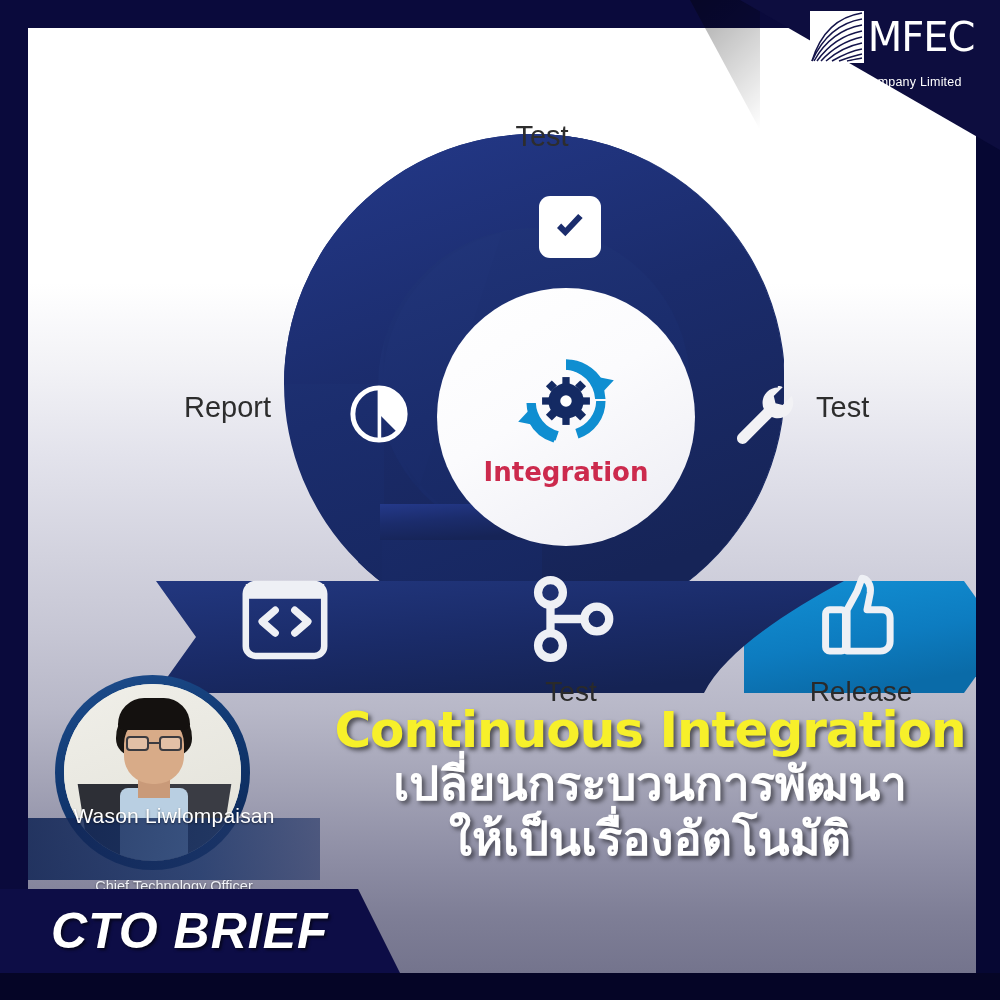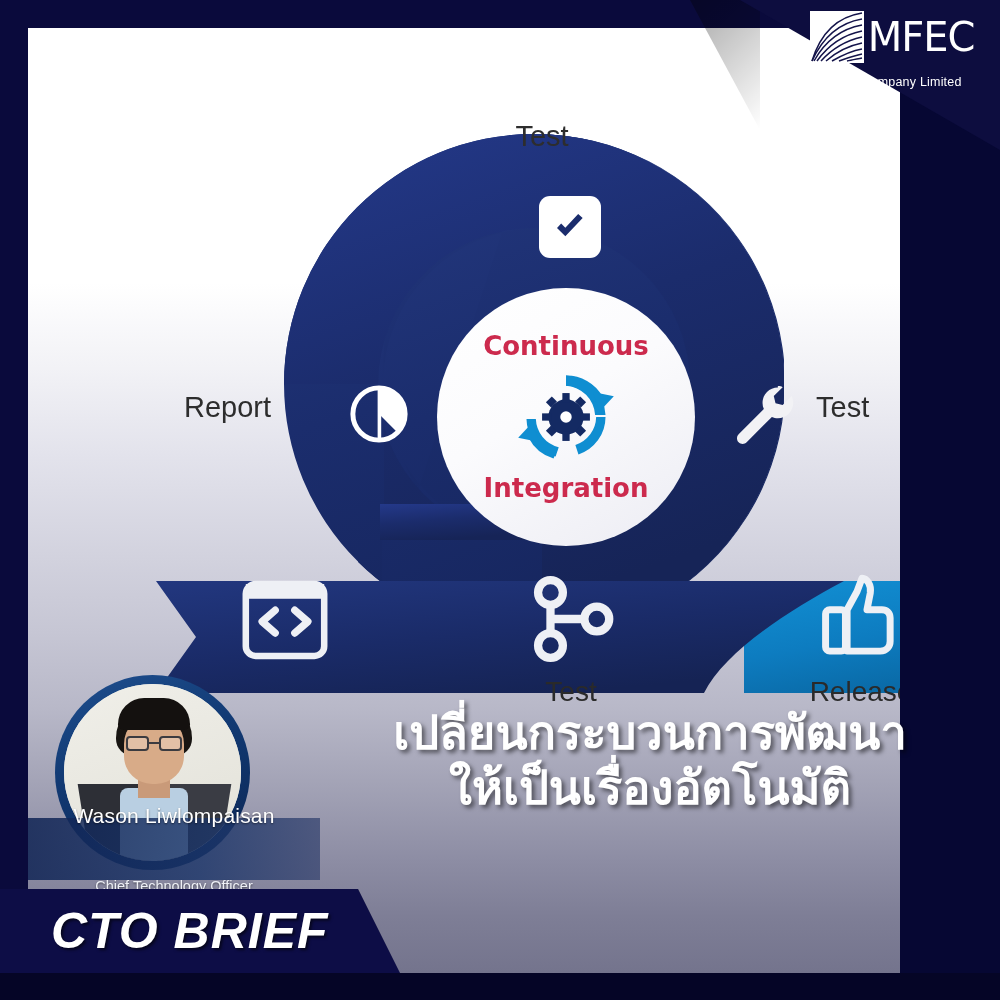--- a/index.html
+++ b/index.html
@@ -8,21 +8,21 @@
     font-family:"Liberation Sans","DejaVu Sans",sans-serif;
     background:#0a0a33;
   }
   #poster{
     position:relative;width:1000px;height:1000px;overflow:hidden;
     background:#060733;
   }
 
   
   .canvas{
-    position:absolute;left:28px;top:28px;width:872px;height:945px;
+    position:absolute;left:28px;top:28px;width:948px;height:945px;
     background:linear-gradient(to bottom,
       #ffffff 0%, #ffffff 27%, #f2f2f6 36%,
       #e3e3ec 45%, #d2d2de 56%, #c6c6d4 64%,
       #b8b8c8 72%, #a3a3b6 80%, #8d8da4 88%,
       #7e7e96 94%, #74748d 100%);
     overflow:hidden;
   }
 
   
   .corner-wedge{
@@ -305,21 +305,20 @@
         </svg>
       </div>
 
       <div class="icon-build">
         <svg width="72" height="70" viewBox="0 0 48 48">
           <path fill="#f2f2f5" d="M33.5 4.5c-5.8 0-10.5 4.7-10.5 10.5 0 1.5.3 2.9.9 4.2L6.6 36.5c-1.5 1.5-1.5 4 0 5.5 1.5 1.5 4 1.5 5.5 0L29.4 24.6c1.3.6 2.6.9 4.1.9 5.8 0 10.5-4.7 10.5-10.5 0-1.7-.4-3.3-1.1-4.7l-6.1 6.1-4.9-1.2-1.2-4.9 6.1-6.1c-1.4-.8-2.1-.7-3.3-.7z"></path>
         </svg>
       </div>
 
       <div class="inner-disc">
-        <div class="ci-word top">Continuous</div>
         <div class="ci-gear">
           <svg width="104" height="104" viewBox="0 0 100 100">
 
             <path fill="#0f8ed1" d="M50 10 A40 40 0 0 1 88 48 L78 48 A30 30 0 0 0 50 20 Z"></path>
             <path fill="#0f8ed1" d="M50 10 A40 40 0 0 1 85 30 L76 36 A30 30 0 0 0 50 20 Z"></path>
 
             <path fill="#0f8ed1" d="M88 50 A38 38 0 0 1 62 86 L59 77 A29 29 0 0 0 79 50 Z"></path>
 
             <path fill="#0f8ed1" d="M76 26 L96 30 L82 45 Z"></path>
 
@@ -425,20 +424,21 @@
     </div>
 
   </div>
 
   <div class="nameplate" style="left:28px;top:818px;width:292px;">
     <div class="np-name">Wason Liwlompaisan</div>
     <div class="np-role">Chief Technology Officer</div>
   </div>
 
   <div class="headline">
+    <div class="hl-en">Continuous Integration</div>
     <div class="hl-th">เปลี่ยนกระบวนการพัฒนา</div>
     <div class="hl-th">ให้เป็นเรื่องอัตโนมัติ</div>
   </div>
 
   <div class="frame-top"></div>
   <div class="frame-left"></div>
   <div class="frame-bottom"></div>
   <div class="frame-right"></div>
 
   <div class="corner-wedge-shadow"></div>

